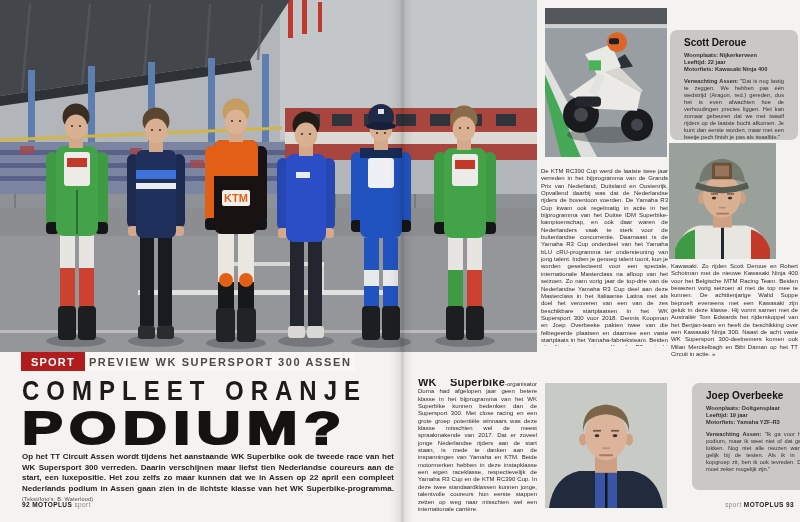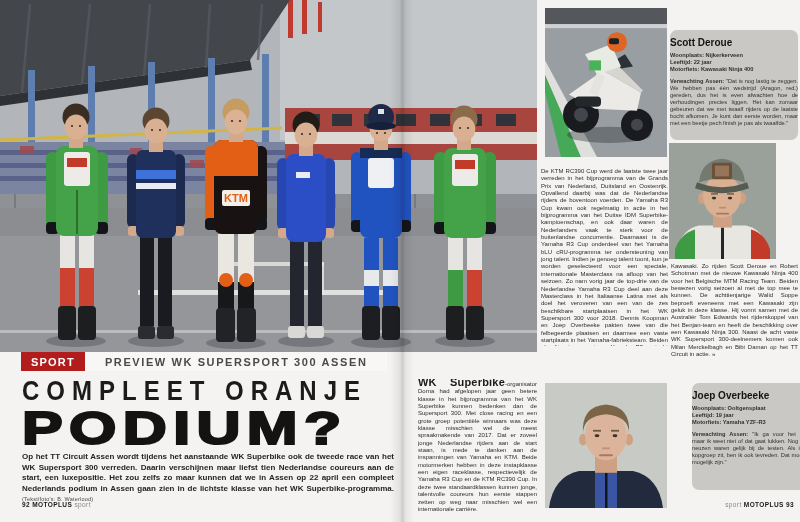--- a/index.html
+++ b/index.html
@@ -13,39 +13,39 @@
   .photo-scott{position:absolute;left:669px;top:143px;width:107px;height:116px;}
   .photo-joep{position:absolute;left:545px;top:383px;width:122px;height:125px;}
   .gutter{position:absolute;left:390px;top:0;width:24px;height:522px;pointer-events:none;
           background:linear-gradient(90deg,rgba(0,0,0,0) 0%,rgba(0,0,0,.07) 40%,rgba(0,0,0,.16) 52%,rgba(0,0,0,.06) 65%,rgba(0,0,0,0) 100%);}
 
   
   .banner{position:absolute;left:21px;top:352px;height:19px;display:flex;}
   .btag{background:#b01d1c;color:#fff;font-weight:bold;font-size:11px;letter-spacing:1.2px;
         padding:0 10px;display:flex;align-items:center;}
   .btitle{background:#f8f7f5;color:#4c4a47;font-weight:bold;font-size:11px;letter-spacing:1.6px;
-        padding:0 20px;display:flex;align-items:center;white-space:nowrap;}
+        padding:0 4px;display:flex;align-items:center;white-space:nowrap;}
   .h1line{position:absolute;left:22px;top:375px;font-size:24px;font-weight:bold;color:#1c1b1a;
         letter-spacing:7px;white-space:nowrap;transform-origin:left top;transform:scaleY(1.12);}
   .h2line{position:absolute;left:22px;top:401px;font-size:48px;font-weight:bold;color:#141312;
         letter-spacing:5px;white-space:nowrap;transform-origin:left top;transform:scaleX(1.27) scaleY(0.98);
         -webkit-text-stroke:2.2px #141312;}
   .intro{position:absolute;left:22px;top:452px;width:372px;margin:0;font-size:8px;line-height:10.6px;
         font-weight:bold;color:#272523;text-align:justify;}
   .credit{font-weight:normal;font-size:5.5px;color:#4a4846;letter-spacing:0.2px;}
 
   
   .bodycol{position:absolute;font-size:6px;line-height:7.35px;color:#2f2d2a;text-align:justify;overflow:hidden;}
   .col1{left:541px;top:168px;width:127px;height:178px;}
   .col2{left:671px;top:263px;width:127px;height:117px;}
   .lead{left:418px;top:379px;width:119px;height:137px;}
   .lead-bold{font-size:11px;font-weight:bold;letter-spacing:0.2px;color:#1b1a19;}
 
   
-  .pbox{position:absolute;background:#c9c8c4;border-radius:7px;padding:7px 0;box-sizing:border-box;overflow:hidden;}
+  .pbox{position:absolute;background:#c9c8c4;border-radius:7px;padding:7px 14px;box-sizing:border-box;overflow:hidden;}
   .pbox.scott{left:670px;top:30px;width:128px;height:110px;}
   .pbox.joep{left:692px;top:383px;width:128px;height:107px;}
   .pname{font-size:10px;font-weight:bold;color:#151413;margin:0 0 4px 0;}
   .pdetail{font-size:5.7px;font-weight:bold;line-height:7px;color:#33312e;}
   .pquote{font-size:5.7px;line-height:7px;color:#33312e;margin-top:5px;text-align:justify;}
   .plabel{font-weight:bold;}
 
   
   .footer{position:absolute;top:501px;font-size:6.5px;color:#1a1918;letter-spacing:0.4px;}
   .footer.fl{left:22px;}

